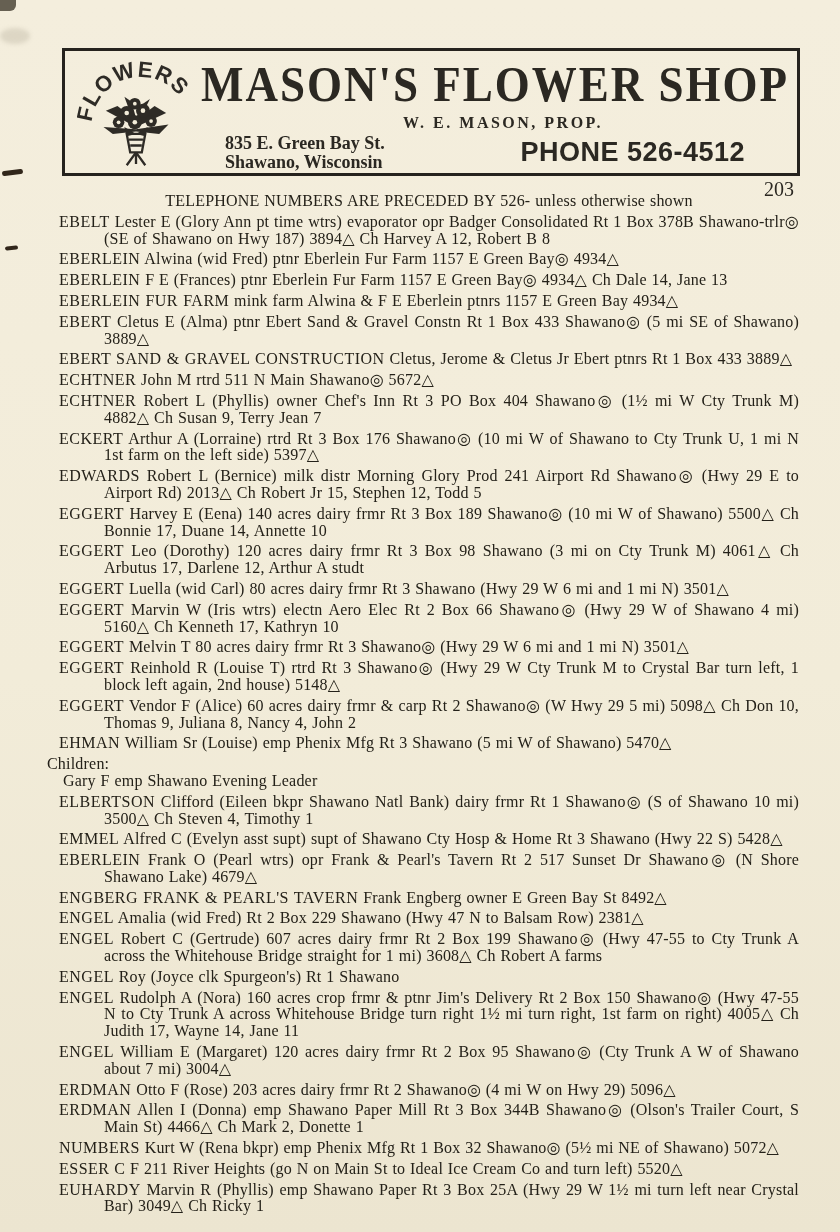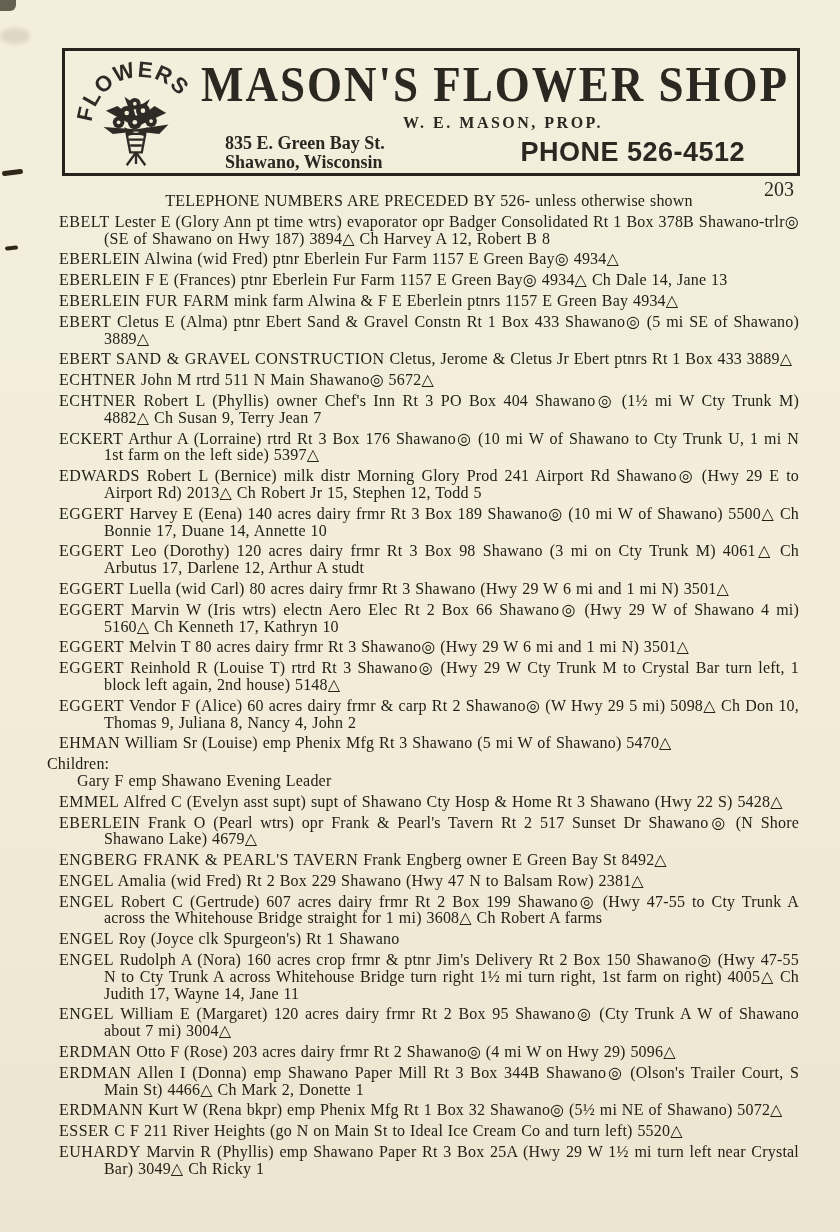--- a/index.html
+++ b/index.html
@@ -73,21 +73,21 @@
     color: #242119;
   }
   .notice { text-align: center; margin: 0 0 1px 0; }
   .entry { margin: 0; }
   .entry .main {
     margin: 4px; padding-left: 45px; text-indent: -45px;
     text-align: justify;
   }
   .entry .lead { letter-spacing: 0.5px; }
   .entry .sub-flush  { margin: 0 0 0 -8px; }
-  .entry .sub-indent { margin: 0 0 0 22px; font-family: Liberation Serif, serif; }
+  .entry .sub-indent { margin: 0 0 0 8px; font-family: Liberation Serif, serif; }
 </style>
 </head>
 <body>
 
 <div class="page">
 
   <div class="corner-mark"></div>
   <div class="smudge"></div>
   <div class="pen-mark-1"></div>
   <div class="pen-mark-2"></div>
@@ -199,20 +199,23 @@
         </div>
         <div class="entry">
           <p class="main"><span class="lead">EGGERT</span> Vendor F (Alice) 60 acres dairy frmr &amp; carp Rt 2 Shawano◎ (W Hwy 29 5 mi) 5098△ Ch Don 10, Thomas 9, Juliana 8, Nancy 4, John 2</p>
         </div>
         <div class="entry">
           <p class="main"><span class="lead">EHMAN</span> William Sr (Louise) emp Phenix Mfg Rt 3 Shawano (5 mi W of Shawano) 5470△</p>
           <p class="sub-flush">Children:</p>
           <p class="sub-indent">Gary F emp Shawano Evening Leader</p>
         </div>
         <div class="entry">
+          <p class="main"><span class="lead">ELBERTSON</span> Clifford (Eileen bkpr Shawano Natl Bank) dairy frmr Rt 1 Shawano◎ (S of Shawano 10 mi) 3500△ Ch Steven 4, Timothy 1</p>
+        </div>
+        <div class="entry">
           <p class="main"><span class="lead">EMMEL</span> Alfred C (Evelyn asst supt) supt of Shawano Cty Hosp &amp; Home Rt 3 Shawano (Hwy 22 S) 5428△</p>
         </div>
         <div class="entry">
           <p class="main"><span class="lead">EBERLEIN</span> Frank O (Pearl wtrs) opr Frank &amp; Pearl's Tavern Rt 2 517 Sunset Dr Shawano◎ (N Shore Shawano Lake) 4679△</p>
         </div>
         <div class="entry">
           <p class="main"><span class="lead">ENGBERG FRANK &amp; PEARL'S TAVERN</span> Frank Engberg owner E Green Bay St 8492△</p>
         </div>
         <div class="entry">
           <p class="main"><span class="lead">ENGEL</span> Amalia (wid Fred) Rt 2 Box 229 Shawano (Hwy 47 N to Balsam Row) 2381△</p>
@@ -229,21 +232,21 @@
         <div class="entry">
           <p class="main"><span class="lead">ENGEL</span> William E (Margaret) 120 acres dairy frmr Rt 2 Box 95 Shawano◎ (Cty Trunk A W of Shawano about 7 mi) 3004△</p>
         </div>
         <div class="entry">
           <p class="main"><span class="lead">ERDMAN</span> Otto F (Rose) 203 acres dairy frmr Rt 2 Shawano◎ (4 mi W on Hwy 29) 5096△</p>
         </div>
         <div class="entry">
           <p class="main"><span class="lead">ERDMAN</span> Allen I (Donna) emp Shawano Paper Mill Rt 3 Box 344B Shawano◎ (Olson's Trailer Court, S Main St) 4466△ Ch Mark 2, Donette 1</p>
         </div>
         <div class="entry">
-          <p class="main"><span class="lead">ERDMANN</span> Kurt W (Rena bkpr) emp Phenix Mfg Rt 1 Box 32 Shawano◎ (5½ mi NE of Shawano) 5072△</p>
+          <p class="main"><span class="lead">NUMBERS</span> Kurt W (Rena bkpr) emp Phenix Mfg Rt 1 Box 32 Shawano◎ (5½ mi NE of Shawano) 5072△</p>
         </div>
         <div class="entry">
           <p class="main"><span class="lead">ESSER</span> C F 211 River Heights (go N on Main St to Ideal Ice Cream Co and turn left) 5520△</p>
         </div>
         <div class="entry">
           <p class="main"><span class="lead">EUHARDY</span> Marvin R (Phyllis) emp Shawano Paper Rt 3 Box 25A (Hwy 29 W 1½ mi turn left near Crystal Bar) 3049△ Ch Ricky 1</p>
         </div>
       </div>
   </div>
 

